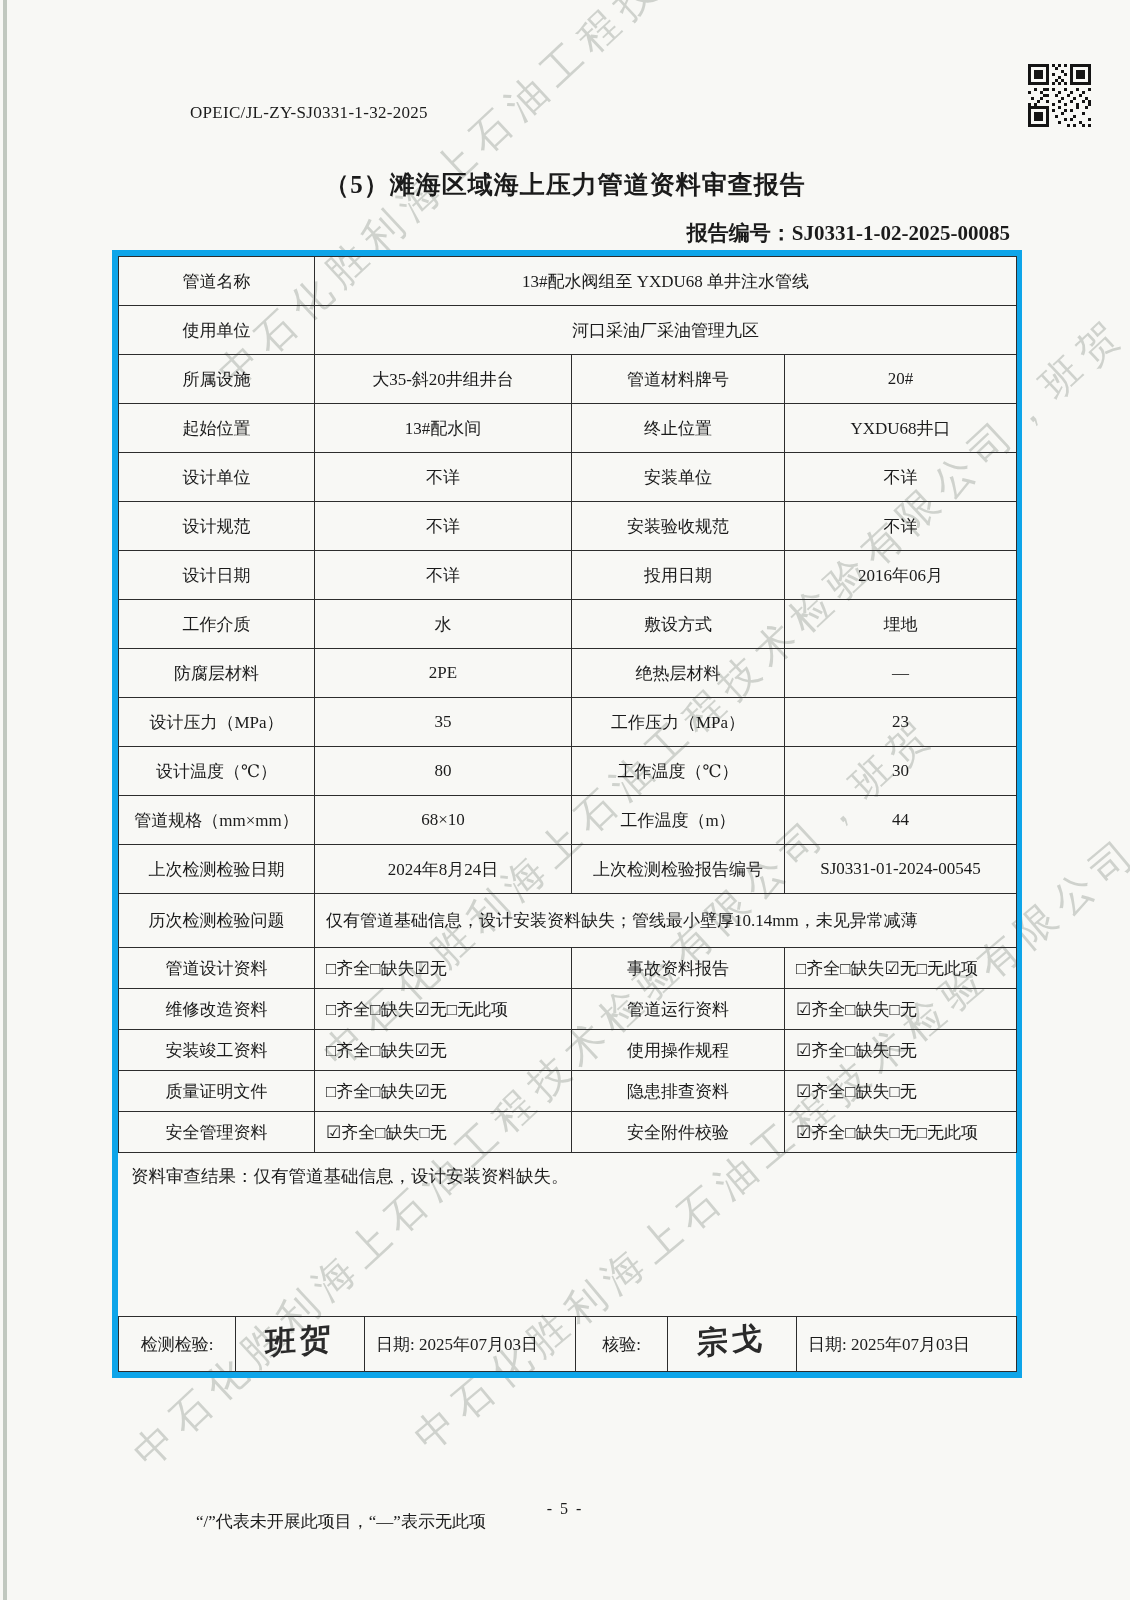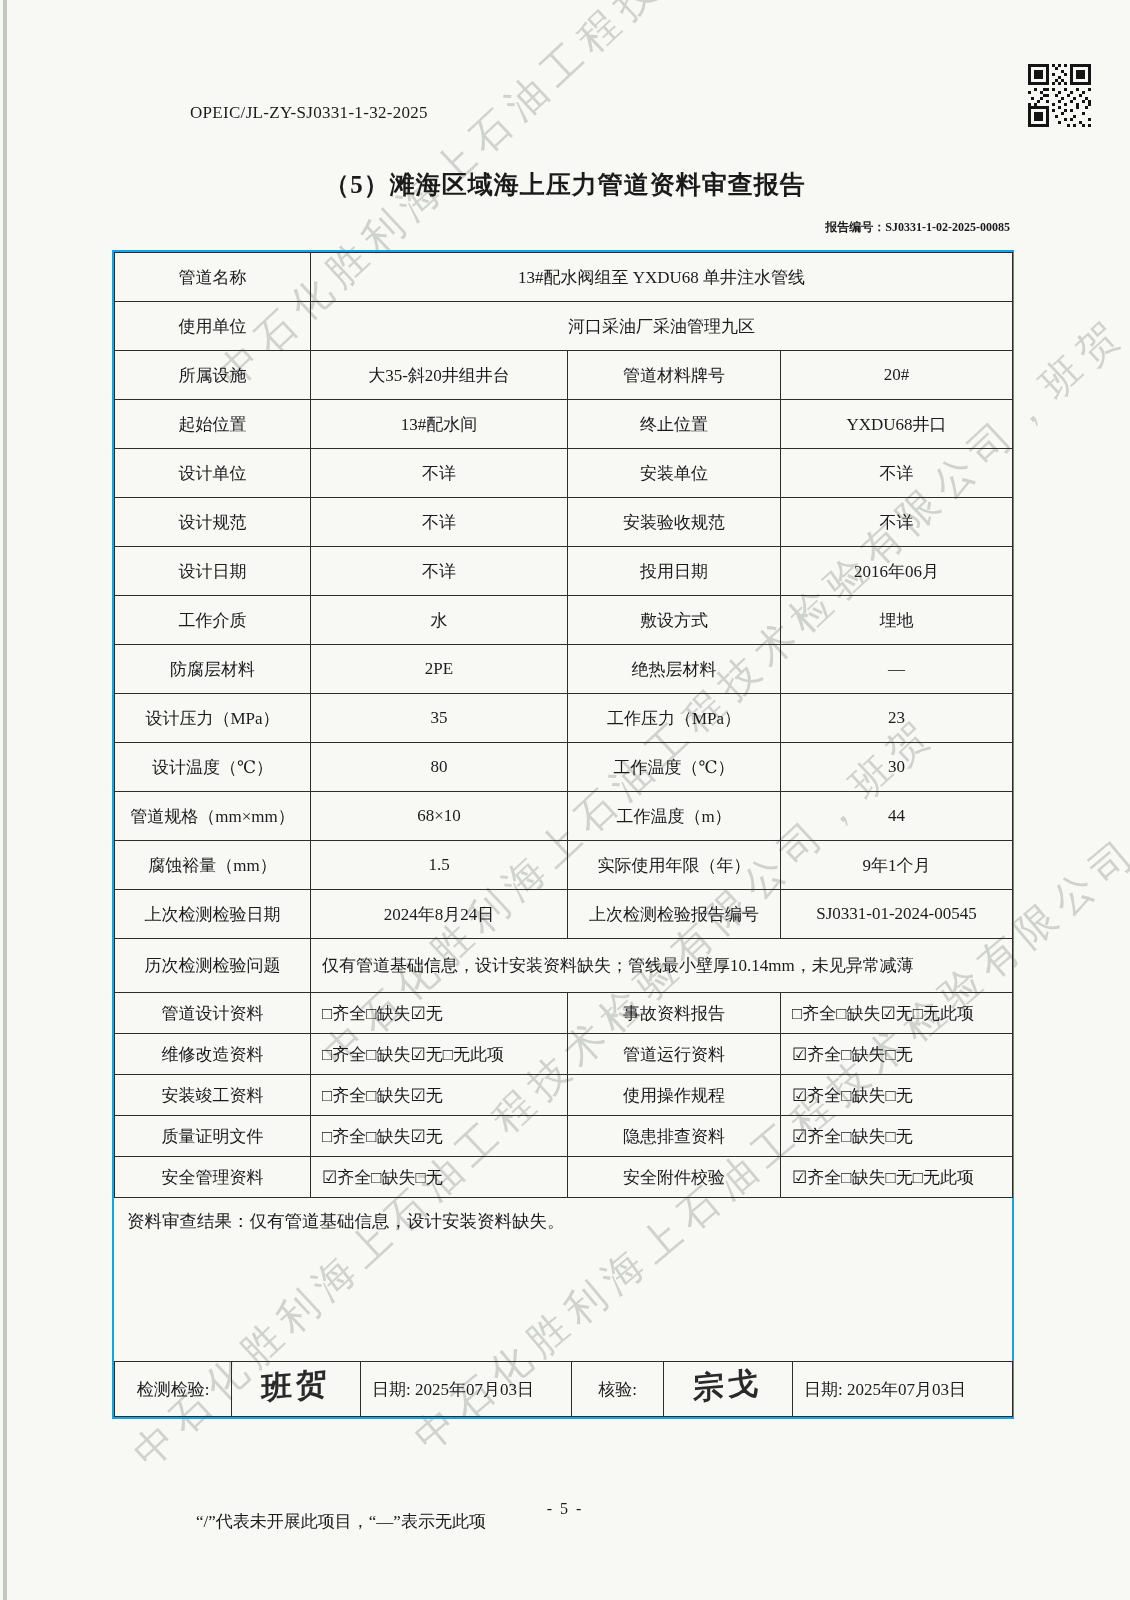--- a/index.html
+++ b/index.html
@@ -8,28 +8,28 @@
     background:#f8f8f5;
     font-family:"Liberation Serif","DejaVu Serif",serif;
     color:#1b1b1b;overflow:hidden;
   }
   .edge-line{position:absolute;left:3px;top:0;width:4px;height:1600px;background:#b3bcb2;opacity:.8;}
   .doc-code{position:absolute;left:190px;top:103px;font-size:17px;letter-spacing:.3px;}
   .qr{position:absolute;left:1028px;top:64px;width:63px;height:63px;}
   .title{position:absolute;left:0;top:168px;width:1130px;text-align:center;
     font-size:25px;font-weight:700;letter-spacing:1px;}
   .report-no{position:absolute;left:112px;top:219px;width:898px;text-align:right;
-    font-size:12px;font-weight:700;}
+    font-size:21px;font-weight:700;}
   .watermark{position:absolute;white-space:nowrap;font-size:40px;letter-spacing:9px;
     color:rgba(122,132,122,.32);transform-origin:0 50%;pointer-events:none;z-index:0;}
   .w1{left:225px;top:352px;transform:rotate(-43deg);}
   .w2{left:330px;top:1032px;transform:rotate(-43deg);}
   .w3{left:140px;top:1432px;transform:rotate(-43deg);}
   .w4{left:420px;top:1415px;transform:rotate(-40deg);}
-  .table-wrap{position:absolute;left:112px;top:250px;width:898px;border:2px solid #0ea5e9;z-index:1;}
+  .table-wrap{position:absolute;left:112px;top:250px;width:898px;border:6px solid #0ea5e9;z-index:1;}
   table{border-collapse:collapse;width:100%;table-layout:fixed;}
   td{border:1.6px solid #2d2d2d;font-size:17px;text-align:center;padding:2px 6px;
      overflow:hidden;background:transparent;}
   tr.main td{height:44px;}
   tr.issue td{height:49px;}
   tr.chk td{height:36px;}
   td.lft{text-align:left;padding-left:11px;}
   .result-block{height:163px;box-sizing:border-box;padding:11px 13px;font-size:17.5px;text-align:left;}
   tr.sign td{height:50px;}
   .sig{display:inline-block;font-size:31px;font-weight:700;transform:rotate(-5deg) skewX(-5deg);
@@ -211,26 +211,20 @@
           <td>工作温度（℃）</td>
           <td>30</td>
         </tr>
         <tr class="main">
           <td>管道规格（mm×mm）</td>
           <td>68×10</td>
           <td>工作温度（m）</td>
           <td>44</td>
         </tr>
         <tr class="main">
-          <td>腐蚀裕量（mm）</td>
-          <td>1.5</td>
-          <td>实际使用年限（年）</td>
-          <td>9年1个月</td>
-        </tr>
-        <tr class="main">
           <td>上次检测检验日期</td>
           <td>2024年8月24日</td>
           <td>上次检测检验报告编号</td>
           <td>SJ0331-01-2024-00545</td>
         </tr>
 
         <tr class="issue">
           <td>历次检测检验问题</td>
           <td colspan="3" class="lft">仅有管道基础信息，设计安装资料缺失；管线最小壁厚10.14mm，未见异常减薄</td>
         </tr>

